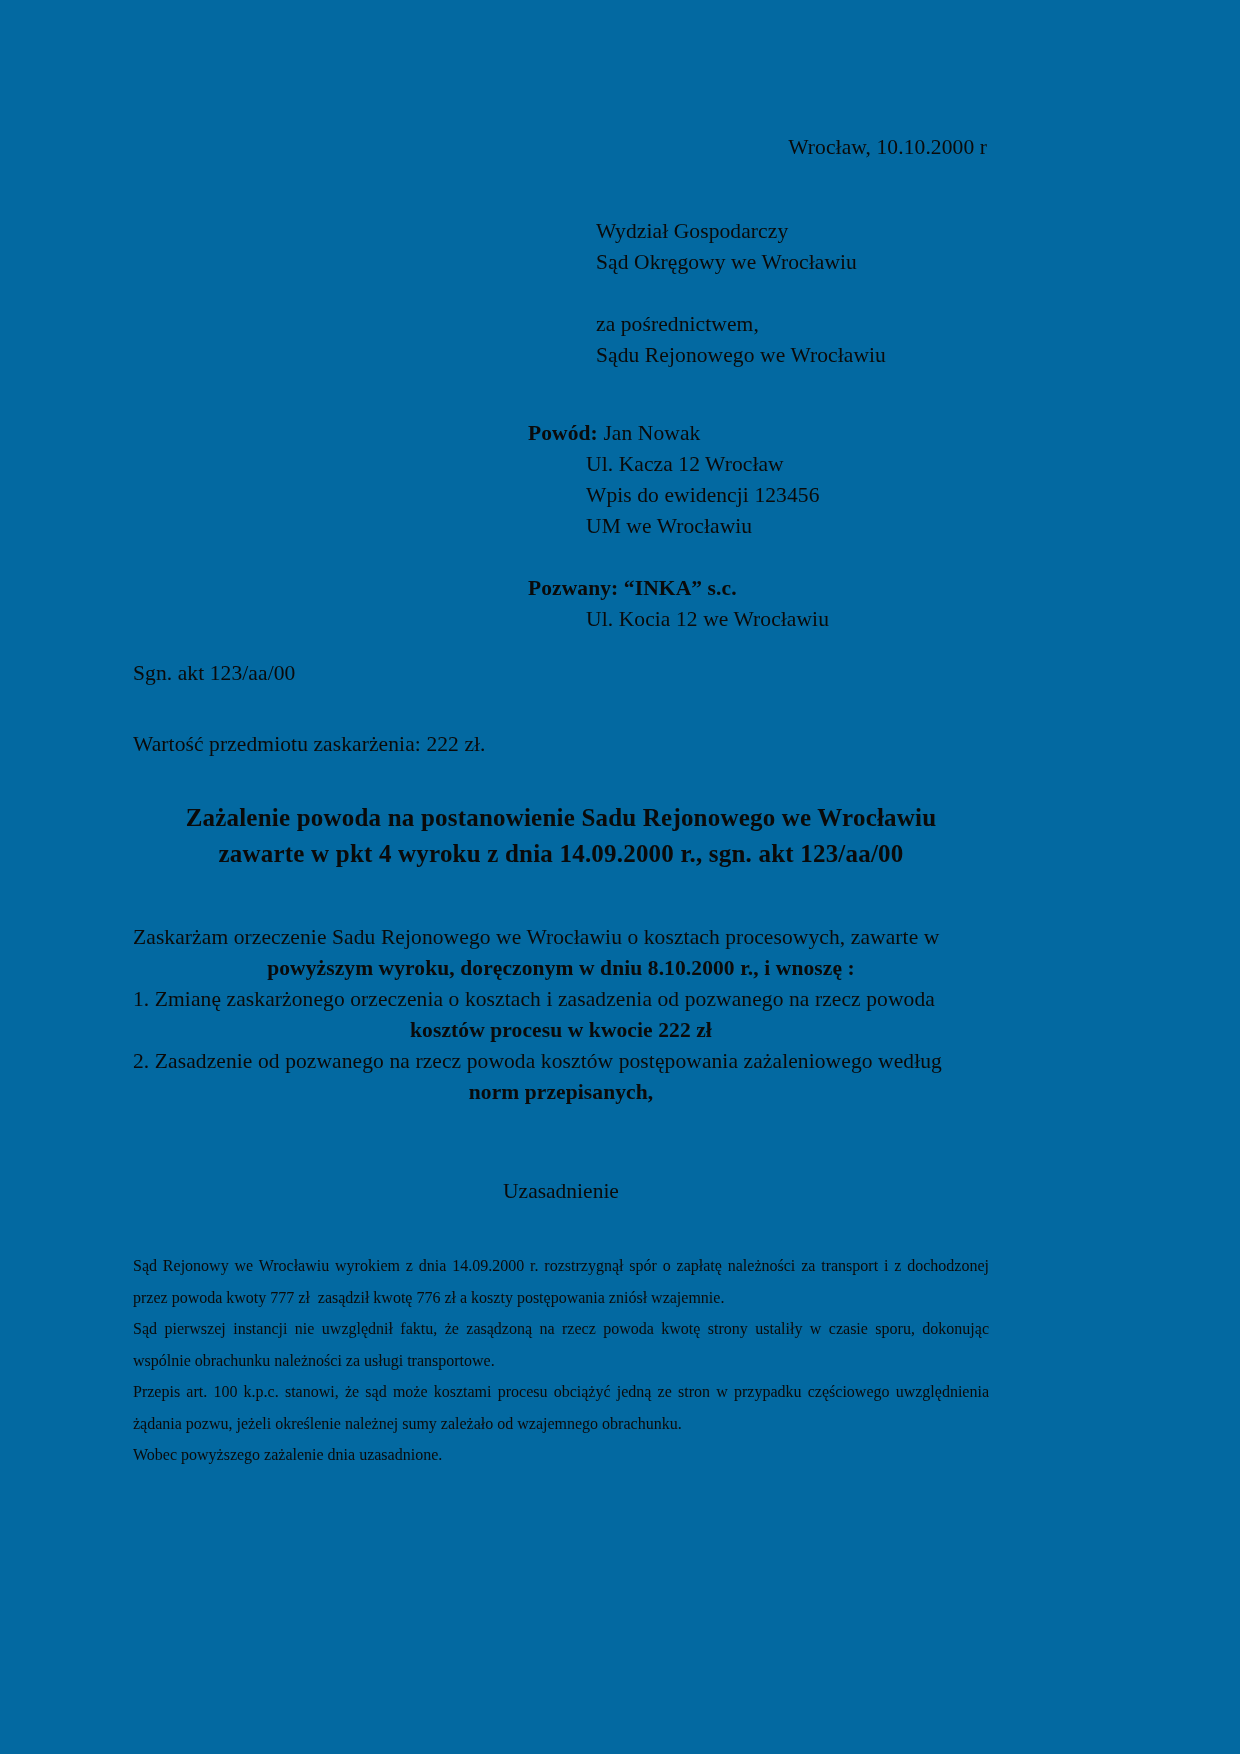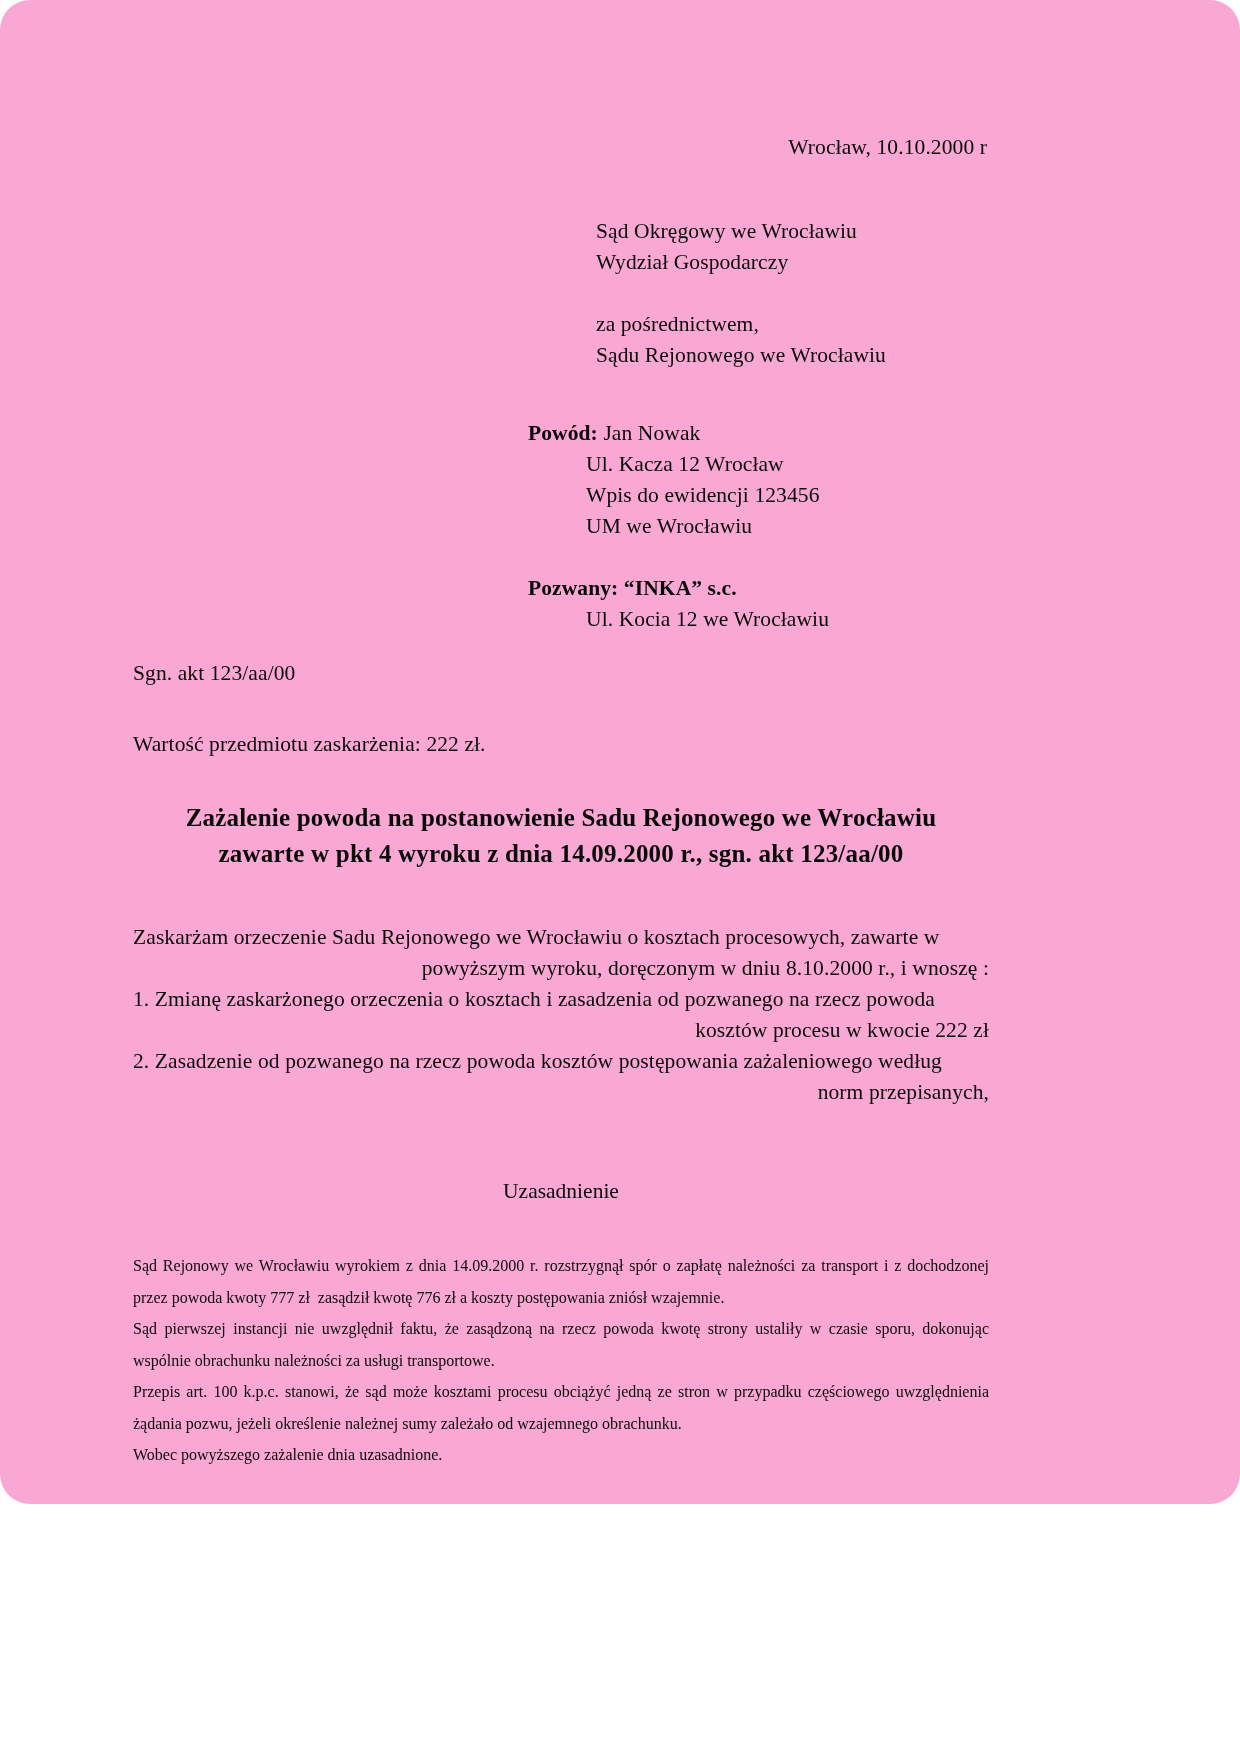--- a/index.html
+++ b/index.html
@@ -8,26 +8,25 @@
     padding: 0;
     background: #ffffff;
   }
   body {
     font-family: "Liberation Serif", "DejaVu Serif", serif;
     color: #0a0a0a;
   }
   .page {
     position: relative;
     width: 1240px;
-    height: 1504px;
+    height: 1754px;
     margin: 0 auto;
-    background: #f9a8d4;
+    background: #0369a1;
     box-sizing: border-box;
     overflow: hidden;
-    border-radius: 30px;
   }
   .content {
     position: absolute;
     left: 133px;
     top: 0;
     width: 856px;
   }
 
   
   .ln {
@@ -76,21 +75,21 @@
     line-height: 36px;
     letter-spacing: 0.2px;
     padding: 0 22px;
   }
 
   
   .body-block {
     margin-top: 50px;
   }
   .body-block .ln { text-align: justify; }
-  .body-block .ln.nojust { text-align: right; }
+  .body-block .ln.nojust { text-align: center; font-weight: bold; }
 
   .section-heading {
     margin-top: 68px;
     text-align: center;
     font-weight: 400;
     font-size: 21.5px;
     line-height: 31px;
   }
 
   .reasons {
@@ -109,22 +108,22 @@
 <body>
 
 <div class="page">
   <div class="content">
 
     <div class="date-row">
       <div class="ln">Wrocław, 10.10.2000 r</div>
     </div>
 
     <div class="addressee">
+      <div class="ln">Wydział Gospodarczy</div>
       <div class="ln">Sąd Okręgowy we Wrocławiu</div>
-      <div class="ln">Wydział Gospodarczy</div>
       <div class="gap"></div>
       <div class="ln">za pośrednictwem,</div>
       <div class="ln">Sądu Rejonowego we Wrocławiu</div>
     </div>
 
     <div class="parties">
 
       <div class="party">
         <div class="ln party-head"><span class="bold">Powód:</span> <span>Jan Nowak</span></div>
         <div class="ln sub">Ul. Kacza 12 Wrocław</div>

